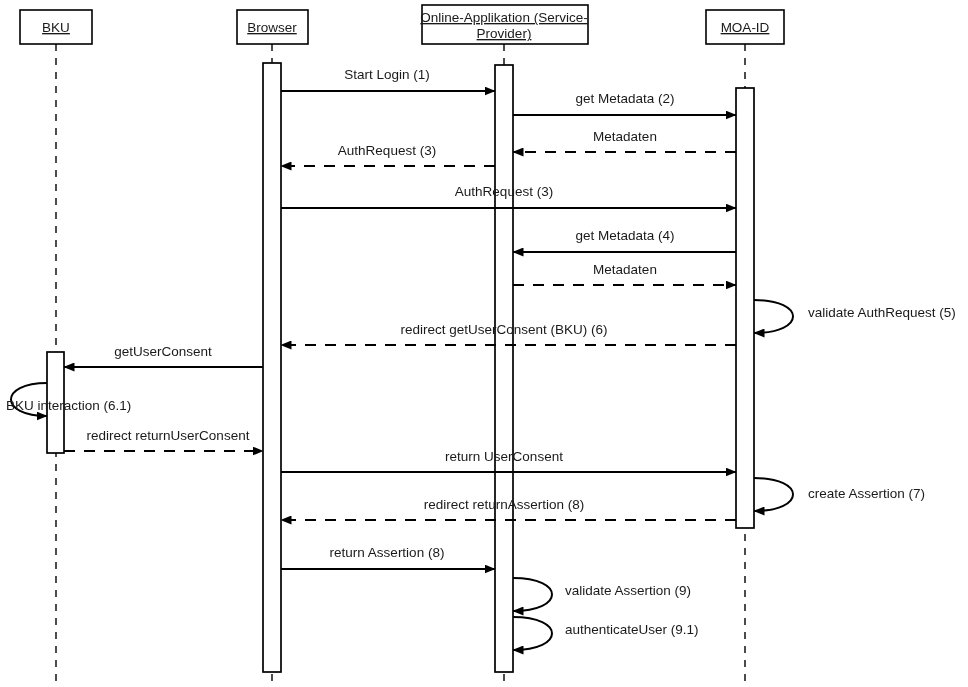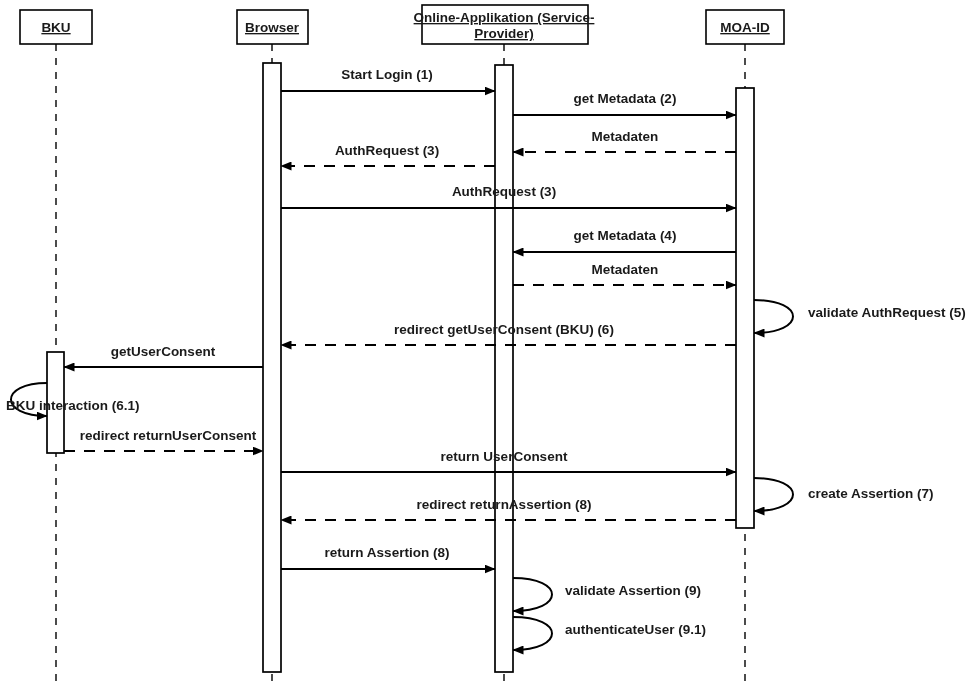--- a/index.html
+++ b/index.html
@@ -10,21 +10,20 @@
   }
   body {
     font-family: "Liberation Sans", sans-serif;
   }
   #diagram-root {
     position: relative;
     width: 968px;
     height: 687px;
     background: #ffffff;
     overflow: hidden;
-    font-weight: bold;
   }
   #diagram-svg {
     position: absolute;
     top: 0;
     left: 0;
     width: 968px;
     height: 687px;
   }
   .lifeline-box {
     fill: #ffffff;

